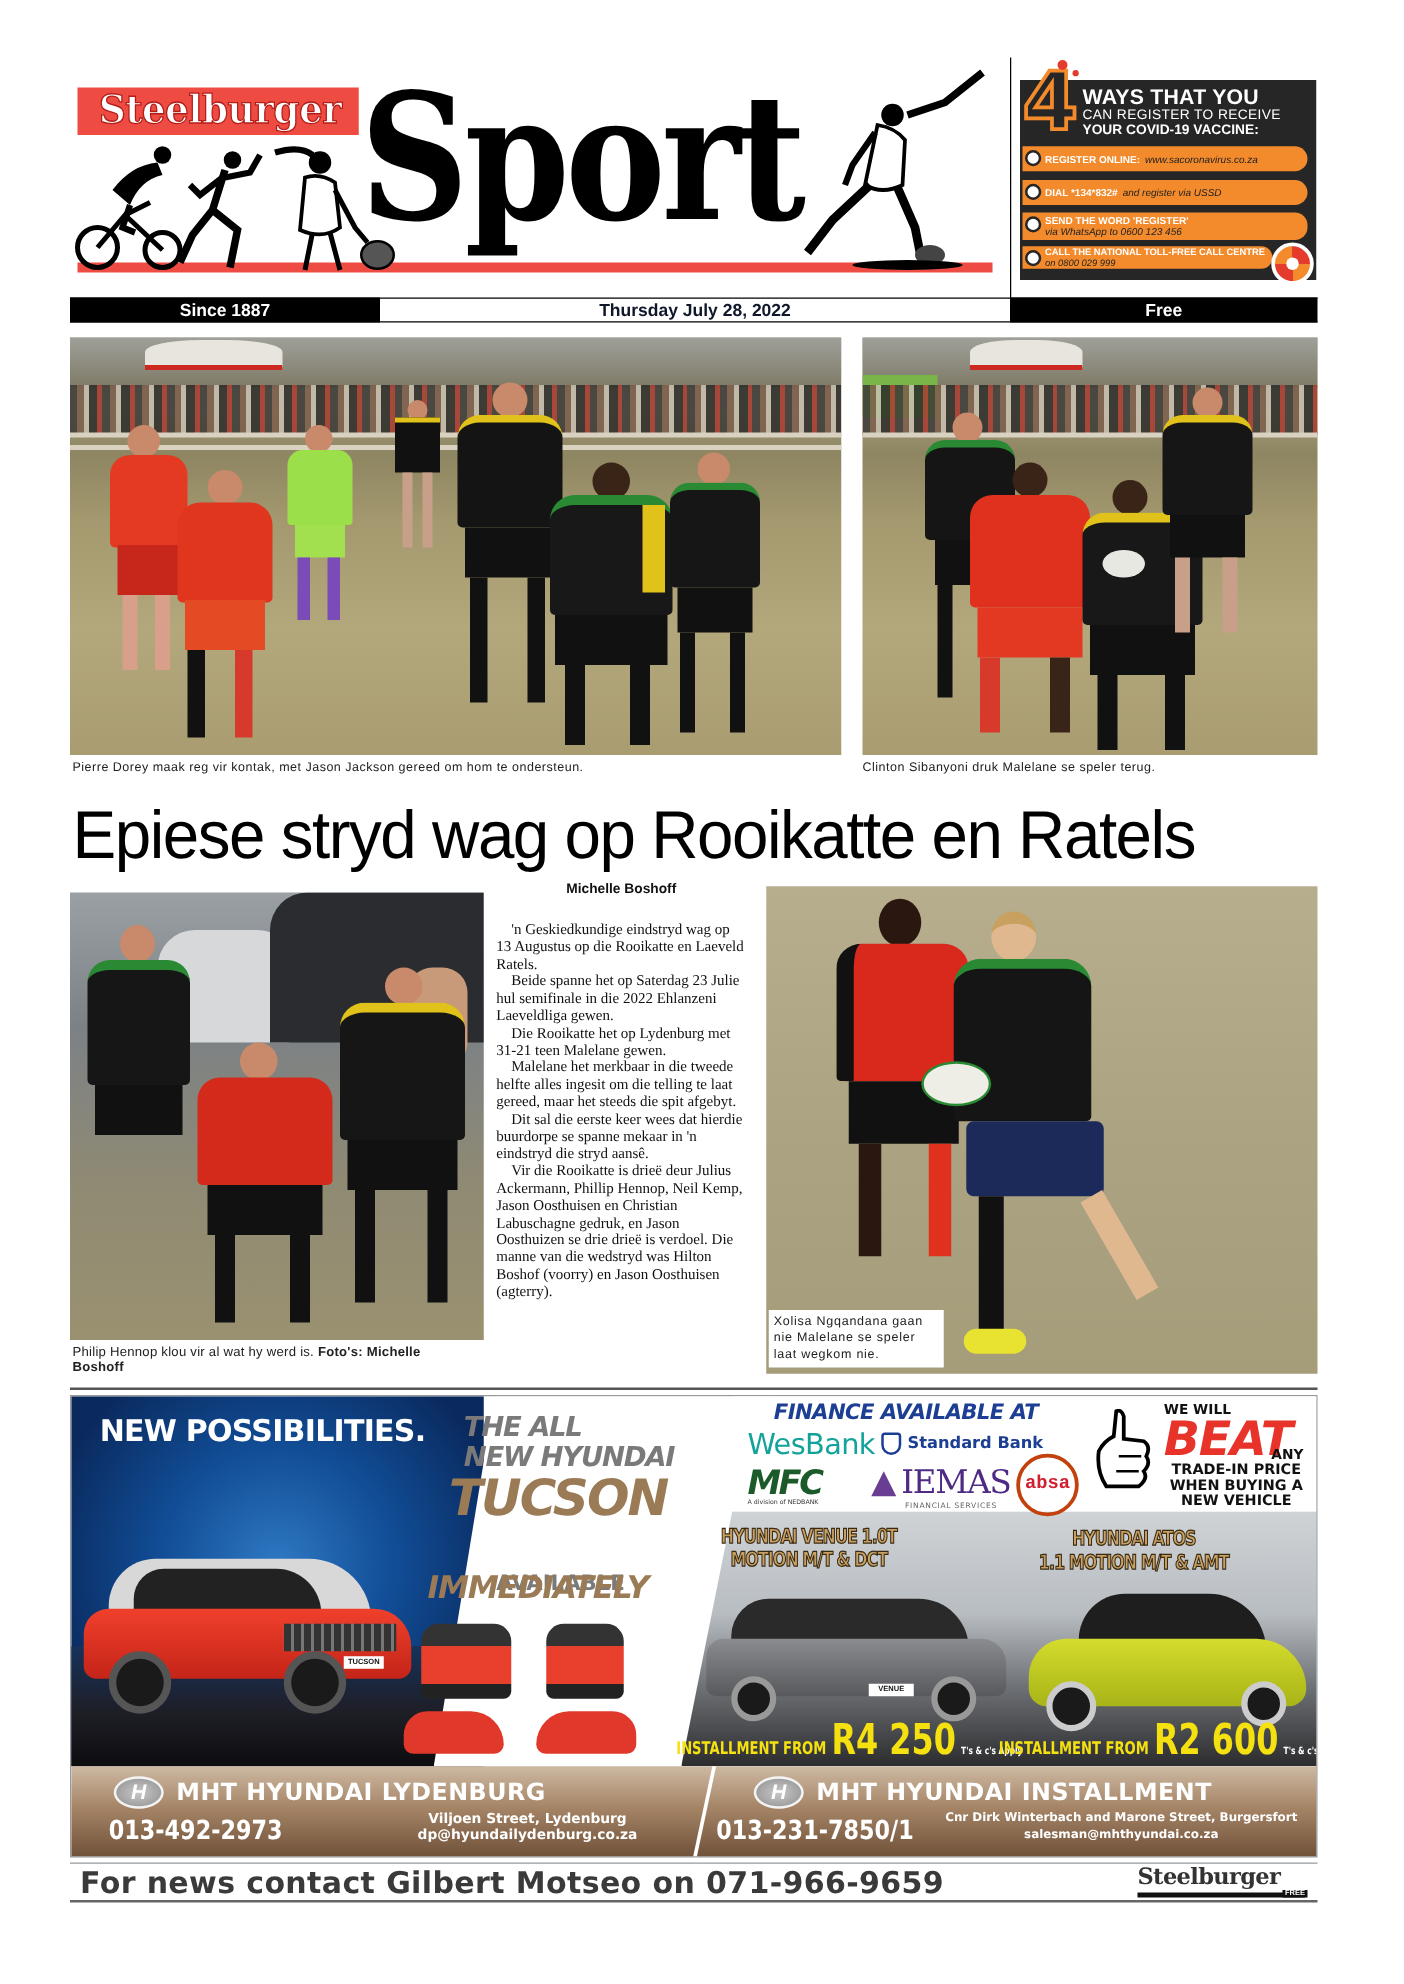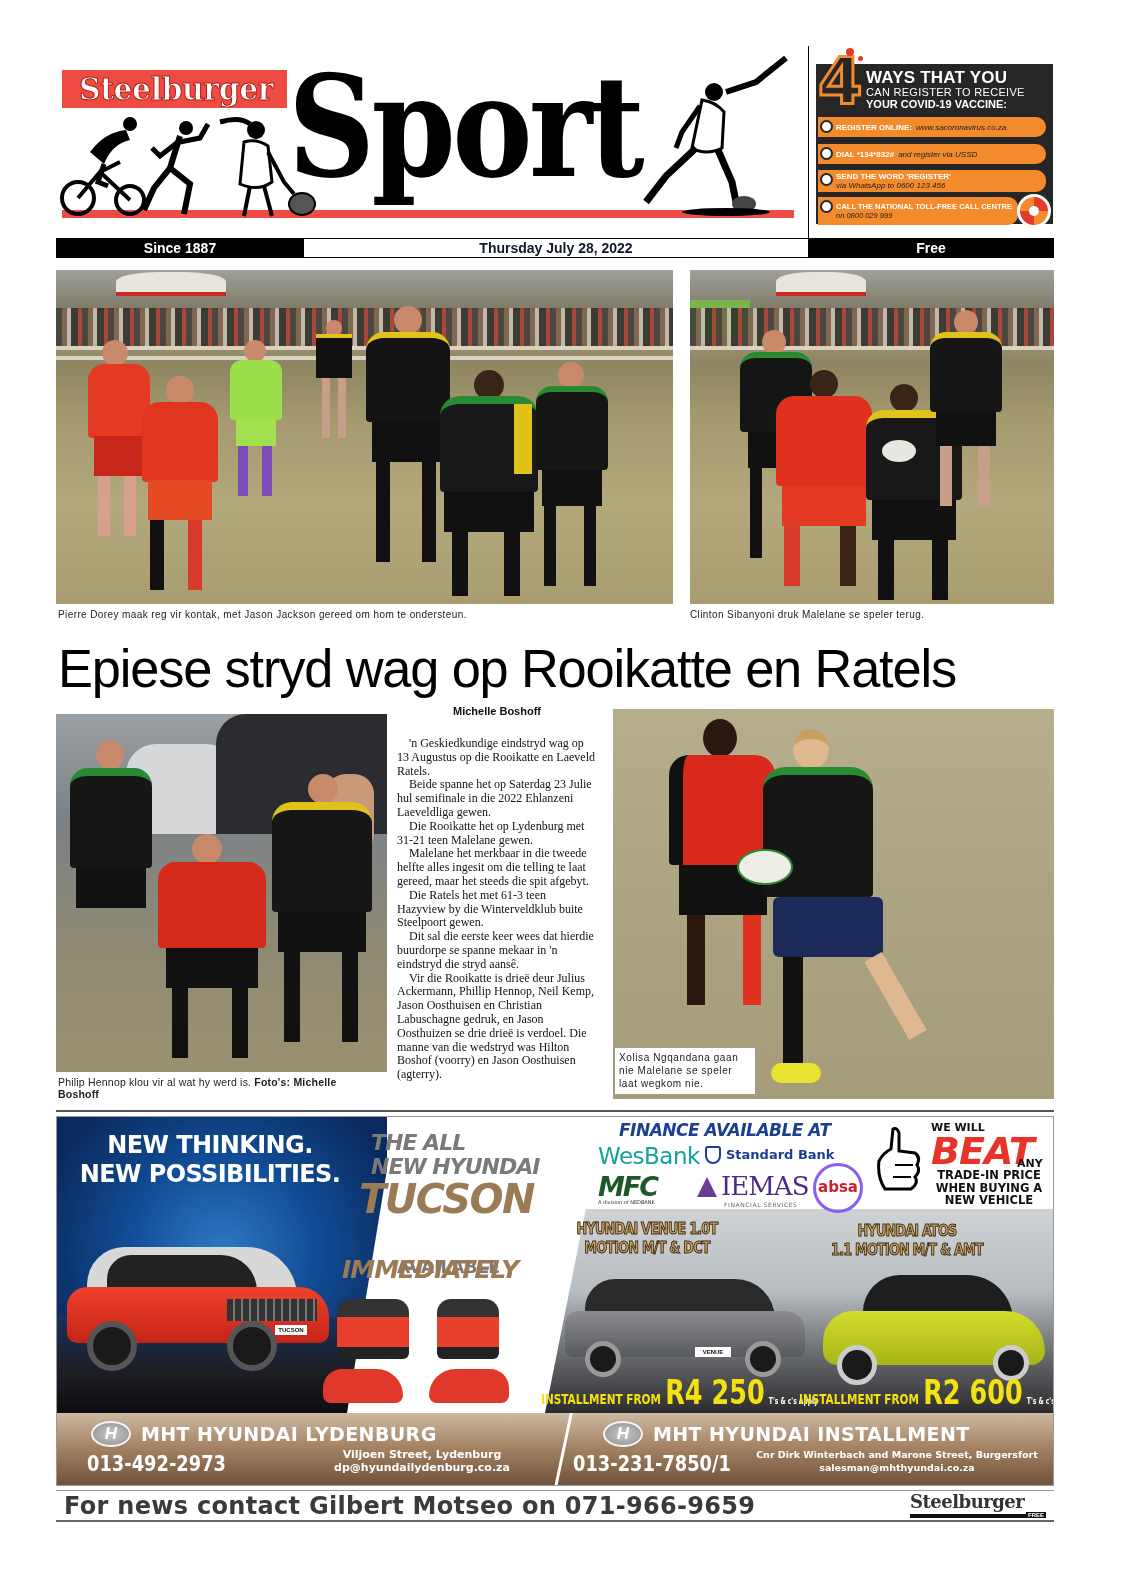--- a/index.html
+++ b/index.html
@@ -163,21 +163,21 @@
   <b>DIAL *134*832#</b>
   <i>and register via USSD</i>
 </div>
 <div class="abs covid-pill" style="top:170px;height:22px;">
   <span class="pill-icon"></span>
   <span class="stack">
     <b>SEND THE WORD 'REGISTER'</b>
     <i>via WhatsApp to 0600 123 456</i>
   </span>
 </div>
-<div class="abs covid-pill" style="top:197px;height:28px;width:200px;">
+<div class="abs covid-pill" style="top:197px;height:18px;width:200px;">
   <span class="pill-icon"></span>
   <span class="stack" style="font-size:7.5px;">
     <b>CALL THE NATIONAL TOLL-FREE CALL CENTRE</b>
     <i>on 0800 029 999</i>
   </span>
 </div>
 <div class="abs covid-logo"></div>
 
 <div class="abs dateline"></div>
 <div class="abs dl-left">Since 1887</div>
@@ -310,21 +310,20 @@
   <span>Philip Hennop klou vir al wat hy werd is.</span>
   <b>Foto's: Michelle Boshoff</b>
 </div>
 
 <div class="abs byline">Michelle Boshoff</div>
 <div class="abs article-body">
   <p>'n Geskiedkundige eindstryd wag op 13 Augustus op die Rooikatte en Laeveld Ratels.</p>
   <p>Beide spanne het op Saterdag 23 Julie hul semifinale in die 2022 Ehlanzeni Laeveldliga gewen.</p>
   <p>Die Rooikatte het op Lydenburg met 31-21 teen Malelane gewen.</p>
   <p>Malelane het merkbaar in die tweede helfte alles ingesit om die telling te laat gereed, maar het steeds die spit afgebyt.</p>
-  <p>Die Ratels het met 61-3 teen Hazyview by die Winterveldklub buite Steelpoort gewen.</p>
   <p>Dit sal die eerste keer wees dat hierdie buurdorpe se spanne mekaar in 'n eindstryd die stryd aansê.</p>
   <p>Vir die Rooikatte is drieë deur Julius Ackermann, Phillip Hennop, Neil Kemp, Jason Oosthuisen en Christian Labuschagne gedruk, en Jason Oosthuizen se drie drieë is verdoel. Die manne van die wedstryd was Hilton Boshof (voorry) en Jason Oosthuisen (agterry).</p>
 </div>
 
 <div class="abs photo" style="left:613px;top:709px;width:441px;height:390px;background:linear-gradient(180deg,#b7ae8e 0%,#aca383 50%,#a59c7a 100%);">
   <div class="player" style="left:50px;top:10px;width:120px;height:300px;">
     <div style="position:absolute;left:40px;top:0;width:34px;height:38px;border-radius:50%;background:#2a1810;"></div>
     <div style="position:absolute;left:6px;top:36px;width:106px;height:110px;background:#d8291c;border-radius:20px 20px 4px 4px;border-left:14px solid #111;"></div>
     <div style="position:absolute;left:16px;top:146px;width:88px;height:50px;background:#111;"></div>
     <div style="position:absolute;left:24px;top:196px;width:18px;height:90px;background:#2a1810;"></div>
@@ -344,21 +343,20 @@
 
 <div class="abs ad-rule"></div>
 <div class="abs ad">
   <div class="abs ad-blue"></div>
   <div class="abs ad-blue-floor"></div>
   <div class="abs ad-white-mid"></div>
   <div class="abs ad-city"></div>
   <div class="abs ad-finance"></div>
 
   <div class="abs ad-new-thinking">
-    <div>NEW THINKING.</div>
     <div>NEW POSSIBILITIES.</div>
   </div>
 
   <div class="abs" style="left:10px;top:130px;width:262px;height:120px;">
     <div style="position:absolute;left:20px;top:0;width:210px;height:50px;background:#d8d8d8;border-radius:60px 80px 0 0;"></div>
     <div style="position:absolute;left:40px;top:8px;width:150px;height:36px;background:#222;border-radius:40px 60px 0 0;"></div>
     <div style="position:absolute;left:0;top:40px;width:262px;height:56px;background:linear-gradient(180deg,#f0402c,#c42418);border-radius:20px 30px 10px 10px;"></div>
     <div style="position:absolute;left:160px;top:52px;width:90px;height:22px;background:repeating-linear-gradient(90deg,#333 0 6px,#777 6px 8px);"></div>
     <div style="position:absolute;left:20px;top:74px;width:50px;height:50px;border-radius:50%;background:#1a1a1a;border:6px solid #555;"></div>
     <div style="position:absolute;left:160px;top:74px;width:50px;height:50px;border-radius:50%;background:#1a1a1a;border:6px solid #555;"></div>
@@ -380,21 +378,21 @@
 
   <div class="abs ad-finance-title">FINANCE AVAILABLE AT</div>
   <div class="bank" style="left:541px;top:26px;font-size:23px;color:#14a39a;letter-spacing:-0.5px;">WesBank</div>
   <div class="bank" style="left:648px;top:29px;width:16px;height:18px;border:2px solid #1c3f94;border-radius:3px 3px 8px 8px;"></div>
   <div class="bank" style="left:669px;top:30px;font-size:13px;font-weight:bold;color:#1c3f94;">Standard Bank</div>
   <div class="bank" style="left:541px;top:54px;font-size:27px;font-weight:bold;font-style:italic;color:#1d5a2a;letter-spacing:-2px;">MFC</div>
   <div class="bank" style="left:541px;top:82px;font-size:5px;color:#333;">A division of NEDBANK</div>
   <div class="bank" style="left:640px;top:60px;width:0;height:0;border-left:10px solid transparent;border-right:10px solid transparent;border-bottom:20px solid #6a3d94;"></div>
   <div class="bank" style="left:664px;top:54px;font-family:'DejaVu Serif',serif;font-size:26px;color:#4e2a84;letter-spacing:-1px;">IEMAS</div>
   <div class="bank" style="left:667px;top:84px;font-size:6px;color:#666;letter-spacing:0.6px;">FINANCIAL SERVICES</div>
-  <div class="bank" style="left:756px;top:46px;width:50px;height:50px;border-radius:50%;border:3px solid #8b5cf6;text-align:center;line-height:42px;font-size:15px;font-weight:bold;color:#d0202f;">absa</div>
+  <div class="bank" style="left:756px;top:46px;width:50px;height:50px;border-radius:50%;border:3px solid #c2410c;text-align:center;line-height:42px;font-size:15px;font-weight:bold;color:#d0202f;font-family:Liberation Mono, monospace;">absa</div>
 
   <div class="abs" style="left:818px;top:10px;width:46px;height:72px;">
     <svg width="46" height="72" viewBox="0 0 46 72">
       <path d="M18 2 Q22 0 24 6 L24 24 L40 26 Q46 30 42 38 Q46 44 40 50 Q44 56 36 62 L10 62 Q2 50 4 34 Q8 26 16 22 Z" fill="#fff" stroke="#000" stroke-width="3"></path>
       <path d="M20 38 L38 38 M18 50 L36 50" stroke="#000" stroke-width="2"></path>
     </svg>
   </div>
   <div class="abs ad-beat-wewill">WE WILL</div>
   <div class="abs ad-beat-big">BEAT</div>
   <div class="abs ad-beat-any">ANY</div>

